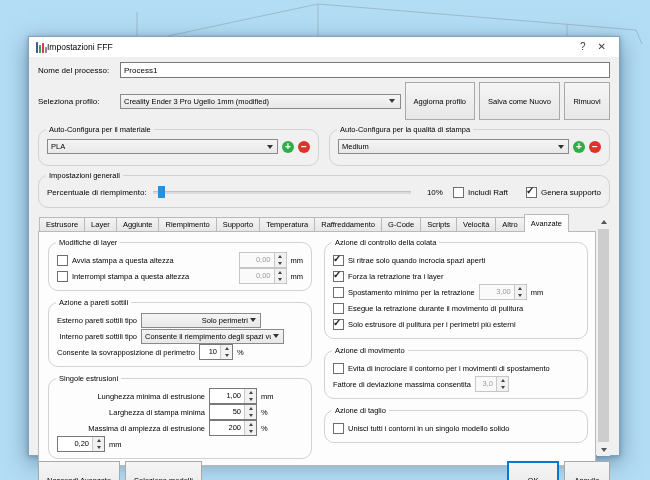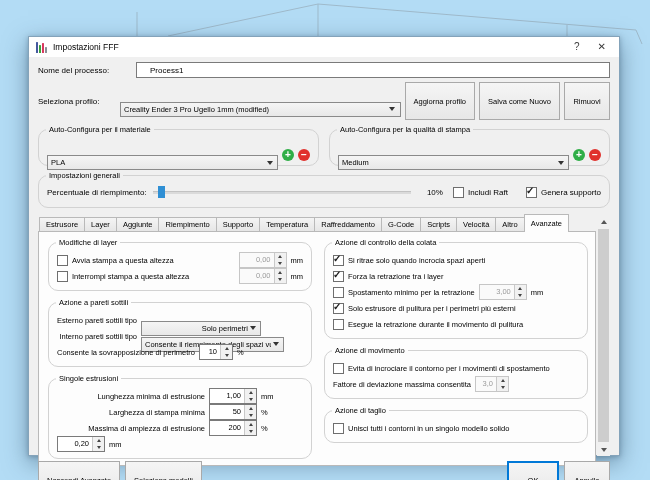--- a/index.html
+++ b/index.html
@@ -17,42 +17,42 @@
     border-radius:0 0 7px 7px;display:flex;align-items:center;justify-content:center;
   }
   .peek::after{content:"";border-left:4px solid transparent;border-right:4px solid transparent;border-top:5px solid #5d656d;margin-top:2px;}
 
   
   .win{
     position:absolute;left:28px;top:36px;width:592px;height:420px;
     background:#f0f0f0;border:1px solid #84a3ba;box-sizing:border-box;
     box-shadow:0 7px 22px rgba(45,75,100,.5),0 1px 5px rgba(45,75,100,.35);
   }
-  .titlebar{height:20px;background:#ffffff;display:flex;align-items:center;padding:0 7px;gap:6px;text-align:center;}
+  .titlebar{height:20px;background:#ffffff;display:flex;align-items:center;padding:0 7px;text-align:center;}
   .appicon{display:inline-flex;align-items:flex-end;gap:1px;height:11px;}
   .appicon i{display:block;width:2px;border-radius:0.5px;}
   .appicon .b1{height:11px;background:#44599e;}
   .appicon .b2{height:8px;background:#3aa33a;}
   .appicon .b3{height:10px;background:#d8385e;}
   .appicon .b4{height:6px;background:#8a8f95;}
   .titletext{font-size:8.5px;}
   .tbtn{font-size:10px;color:#3a3a3a;padding:0 6px;line-height:18px;cursor:default;}
   .tbtn.help{margin-left:auto;}
 
   .body{padding:5px 9px 0 9px;}
   .frow{display:flex;align-items:center;gap:4px;}
   .lbl{font-size:8px;white-space:nowrap;}
   .lblw{width:78px;flex:none;}
   input.txt{
     flex:1;height:14px;border:1px solid #7a7a7a;background:#fff;
-    font-family:inherit;font-size:8px;padding:0 13px;outline:none;margin-left:16px;
+    font-family:inherit;font-size:8px;padding:0 3px;outline:none;
   }
   
   .combo{display:inline-flex;align-items:center;height:15px;border:1px solid #8a8a8a;
-    background:linear-gradient(#f5f5f5,#e8e8e8);padding:0 3px;box-sizing:border-box;margin-top:16px;}
+    background:linear-gradient(#f5f5f5,#e8e8e8);padding:0 3px;box-sizing:border-box;}
   .combo .cval{flex:1;font-size:7.5px;white-space:nowrap;overflow:hidden;}
   .carrow{width:9px;flex:none;display:flex;justify-content:center;}
   .carrow::after{content:"";border-left:3px solid transparent;border-right:3px solid transparent;border-top:4px solid #333;}
   
   .btn{height:16px;padding:18px 8px;font-size:7.5px;font-family:inherit;
     background:linear-gradient(#f5f5f5,#e7e7e7);border:1px solid #a9a9a9;
     display:inline-flex;align-items:center;justify-content:center;white-space:nowrap;box-sizing:border-box;}
   .btn.primary{border-color:#0078d7;box-shadow:inset 0 0 0 1px #0078d7;min-width:52px;}
   .btn.wfix{min-width:46px;}
   
@@ -344,26 +344,26 @@
                 <span class="spin dis w34">
                   <span class="val">3,00</span>
                   <span class="arrows">
                       <span class="sa up"></span>
                       <span class="sa dn"></span>
                     </span>
                 </span>
                 <span class="unit">mm</span>
               </div>
               <div class="crow">
+                <span class="chk"></span>
+                <span class="slbl">Esegue la retrazione durante il movimento di pulitura</span>
+              </div>
+              <div class="crow">
                 <span class="chk on"></span>
                 <span class="slbl">Solo estrusore di pulitura per i perimetri più esterni</span>
-              </div>
-              <div class="crow">
-                <span class="chk"></span>
-                <span class="slbl">Esegue la retrazione durante il movimento di pulitura</span>
               </div>
             </div>
 
             <div class="group">
               <span class="gtitle">Azione di movimento</span>
               <div class="crow">
                 <span class="chk"></span>
                 <span class="slbl">Evita di incrociare il contorno per i movimenti di spostamento</span>
               </div>
               <div class="crow">

